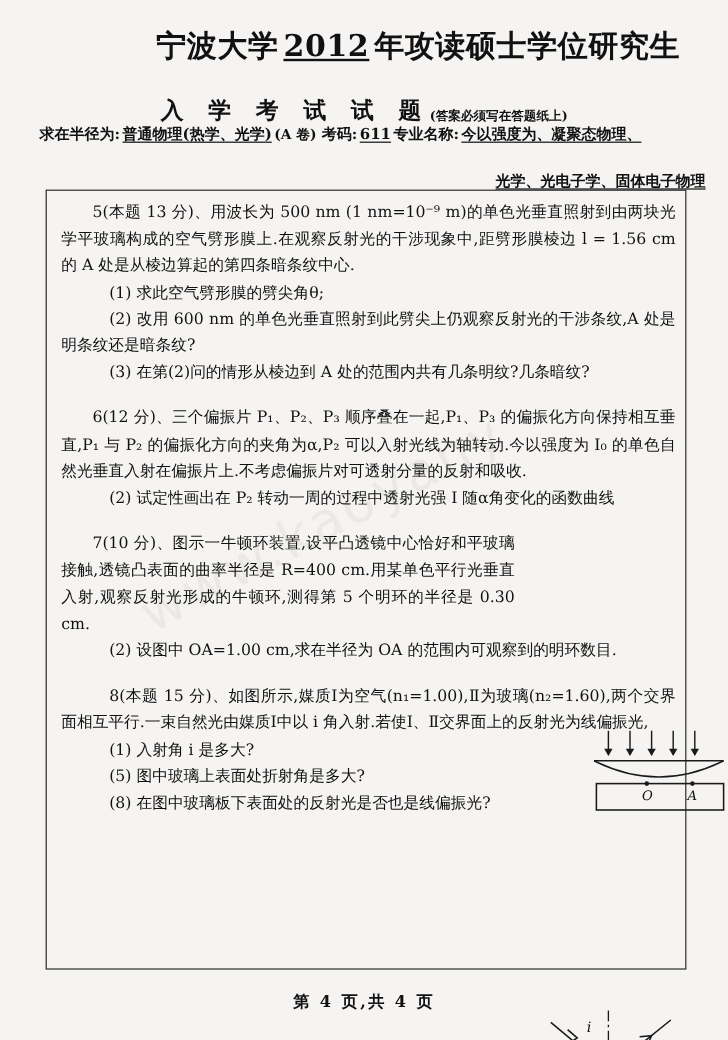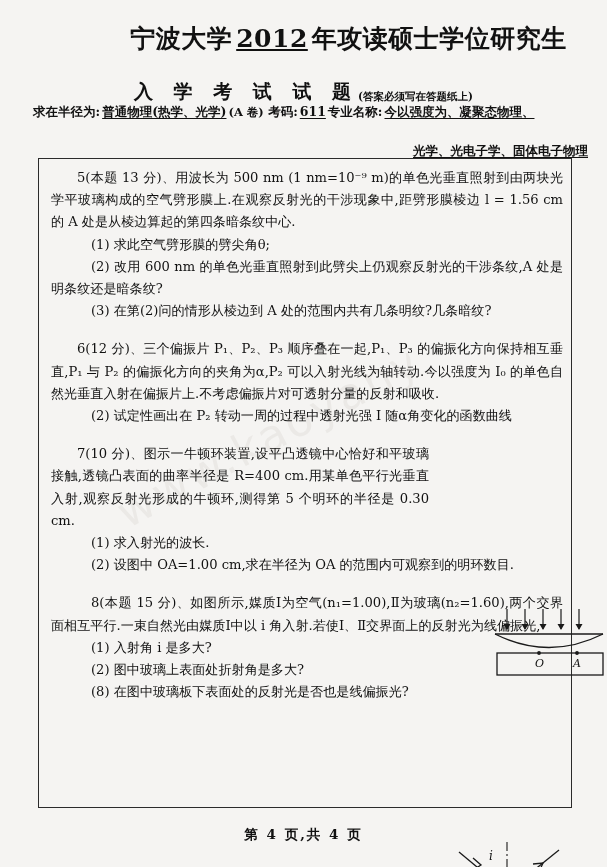--- a/index.html
+++ b/index.html
@@ -222,30 +222,29 @@
       <div class="prob">
         <p class="ind1">6(12 分)、三个偏振片 P₁、P₂、P₃ 顺序叠在一起,P₁、P₃ 的偏振化方向保持相互垂直,P₁ 与 P₂ 的偏振化方向的夹角为α,P₂ 可以入射光线为轴转动.今以强度为 I₀ 的单色自然光垂直入射在偏振片上.不考虑偏振片对可透射分量的反射和吸收.</p>
         <p class="ind2">(2) 试定性画出在 P₂ 转动一周的过程中透射光强 I 随α角变化的函数曲线</p>
       </div>
 
       <div class="gap"></div>
 
       <div class="prob">
         <div class="fig-float-7"></div>
         <p class="ind1">7(10 分)、图示一牛顿环装置,设平凸透镜中心恰好和平玻璃接触,透镜凸表面的曲率半径是 R=400 cm.用某单色平行光垂直入射,观察反射光形成的牛顿环,测得第 5 个明环的半径是 0.30 cm.</p>
-        <p class="ind2">(1) 求入射光的波长.</p>
         <p class="ind2">(2) 设图中 OA=1.00 cm,求在半径为 OA 的范围内可观察到的明环数目.</p>
       </div>
 
       <div class="gap"></div>
 
       <div class="prob">
         <p class="ind2">8(本题 15 分)、如图所示,媒质Ⅰ为空气(n₁=1.00),Ⅱ为玻璃(n₂=1.60),两个交界面相互平行.一束自然光由媒质Ⅰ中以 i 角入射.若使Ⅰ、Ⅱ交界面上的反射光为线偏振光,</p>
         <p class="ind2">(1) 入射角 i 是多大?</p>
-        <p class="ind2">(2) 图中玻璃上表面处折射角是多大?</p>
+        <p class="ind2">(5) 图中玻璃上表面处折射角是多大?</p>
         <p class="ind2">(8) 在图中玻璃板下表面处的反射光是否也是线偏振光?</p>
       </div>
 
     </div>
 
     <svg class="newton" viewBox="0 0 128 86">
 
       <g stroke="#1a1a1a" stroke-width="1.2" fill="none">
         <line x1="16" y1="2" x2="16" y2="22"></line>
         <path d="M12.5,17 L16,23 L19.5,17" fill="#1a1a1a" stroke="none"></path>

